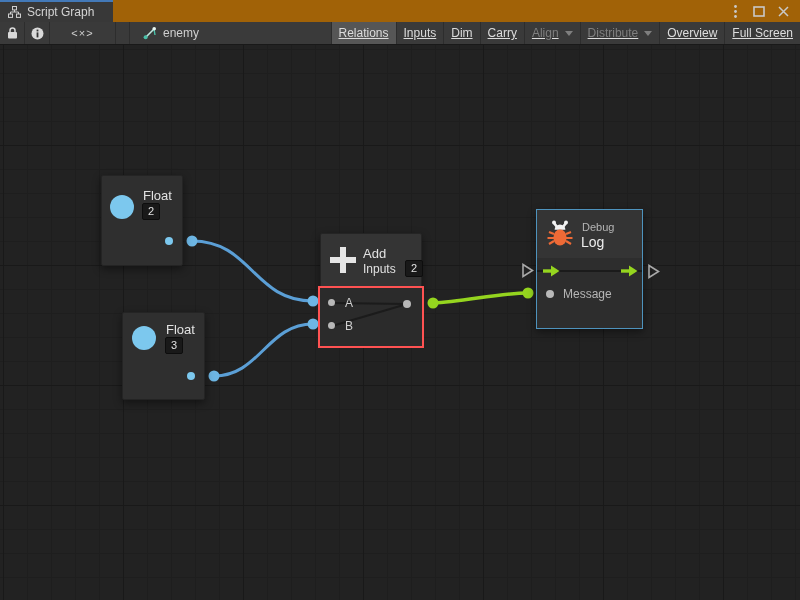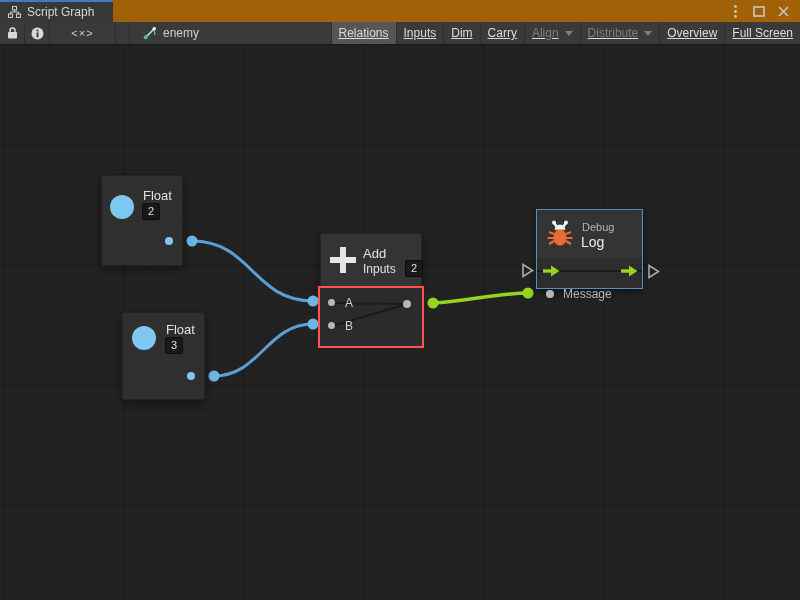--- a/index.html
+++ b/index.html
@@ -47,21 +47,21 @@
   .big-port{position:absolute;width:24px;height:24px;border-radius:50%;background:#7cc8ee;}
   .dot{position:absolute;border-radius:50%;}
   .blue-dot{background:#7cc8ee;}
   .gray-dot{background:#b8b8b8;}
   .port-label{position:absolute;font-size:12px;color:#cfcfcf;}
   
   .add-header{position:absolute;left:320px;top:188px;width:102px;height:55px;background:#343434;border:1px solid #242424;border-radius:2px 2px 0 0;box-shadow:0 3px 8px rgba(0,0,0,.45);}
   .add-ports{position:absolute;left:320px;top:243px;width:102px;height:58px;background:#2b2b2b;box-shadow:0 0 0 2px #ff5252;}
   .add-small{position:absolute;font-size:12px;color:#e0e0e0;}
   
-  .debug-node{position:absolute;left:536px;top:164px;width:107px;height:80px;background:#2d2d2d;border:1px solid #4e93bd;box-shadow:0 3px 8px rgba(0,0,0,.45);}
+  .debug-node{position:absolute;left:536px;top:164px;width:107px;height:120px;background:#2d2d2d;border:1px solid #4e93bd;box-shadow:0 3px 8px rgba(0,0,0,.45);}
   .debug-header{position:absolute;left:0;top:0;width:100%;height:48px;background:#343434;}
   .flow-row{position:absolute;left:0;top:48px;width:100%;height:26px;}
   .flow-line{position:absolute;left:0;right:0;top:12px;height:2px;background:#1b1b1b;}
   .tri-port{position:absolute;}
   .dim-text{color:#b5b5b5;}
 </style>
 </head>
 <body>
 
 <div class="app">

